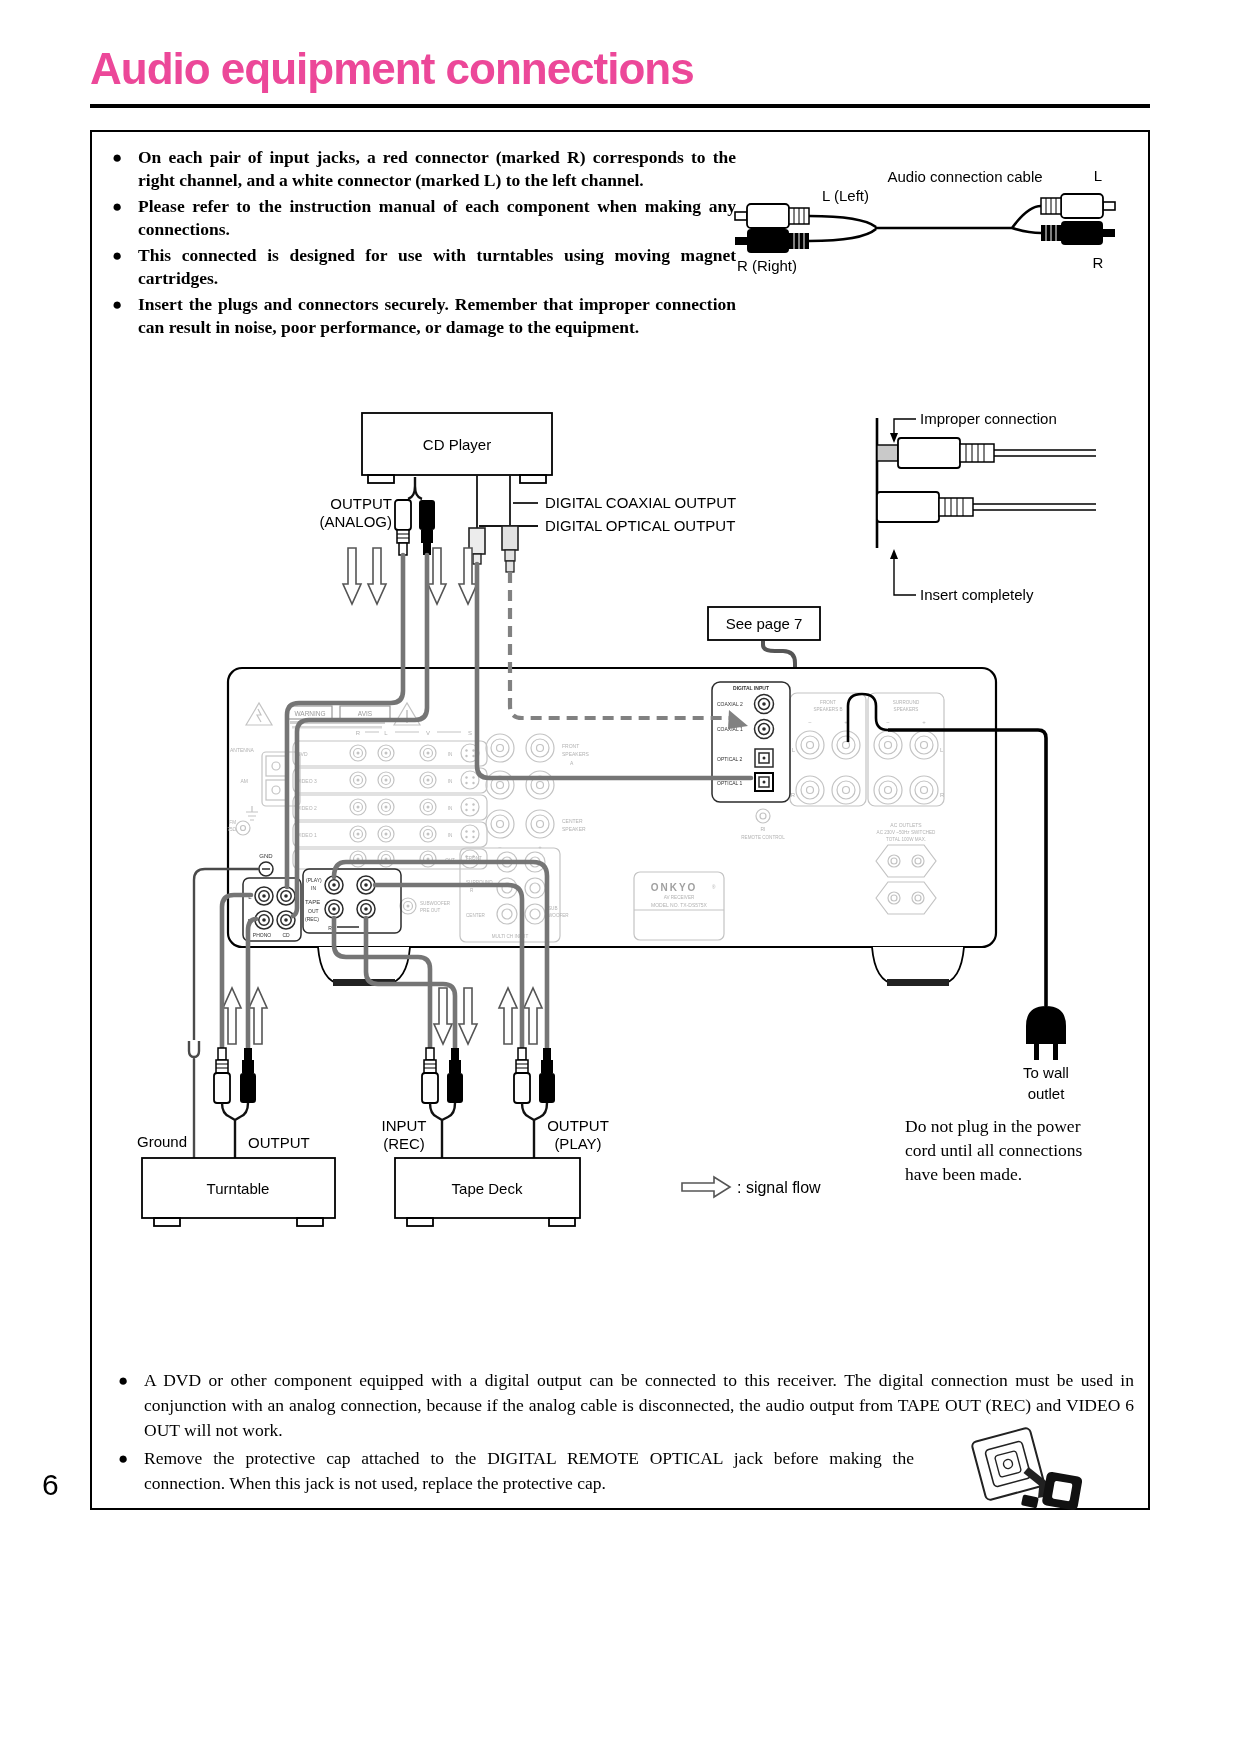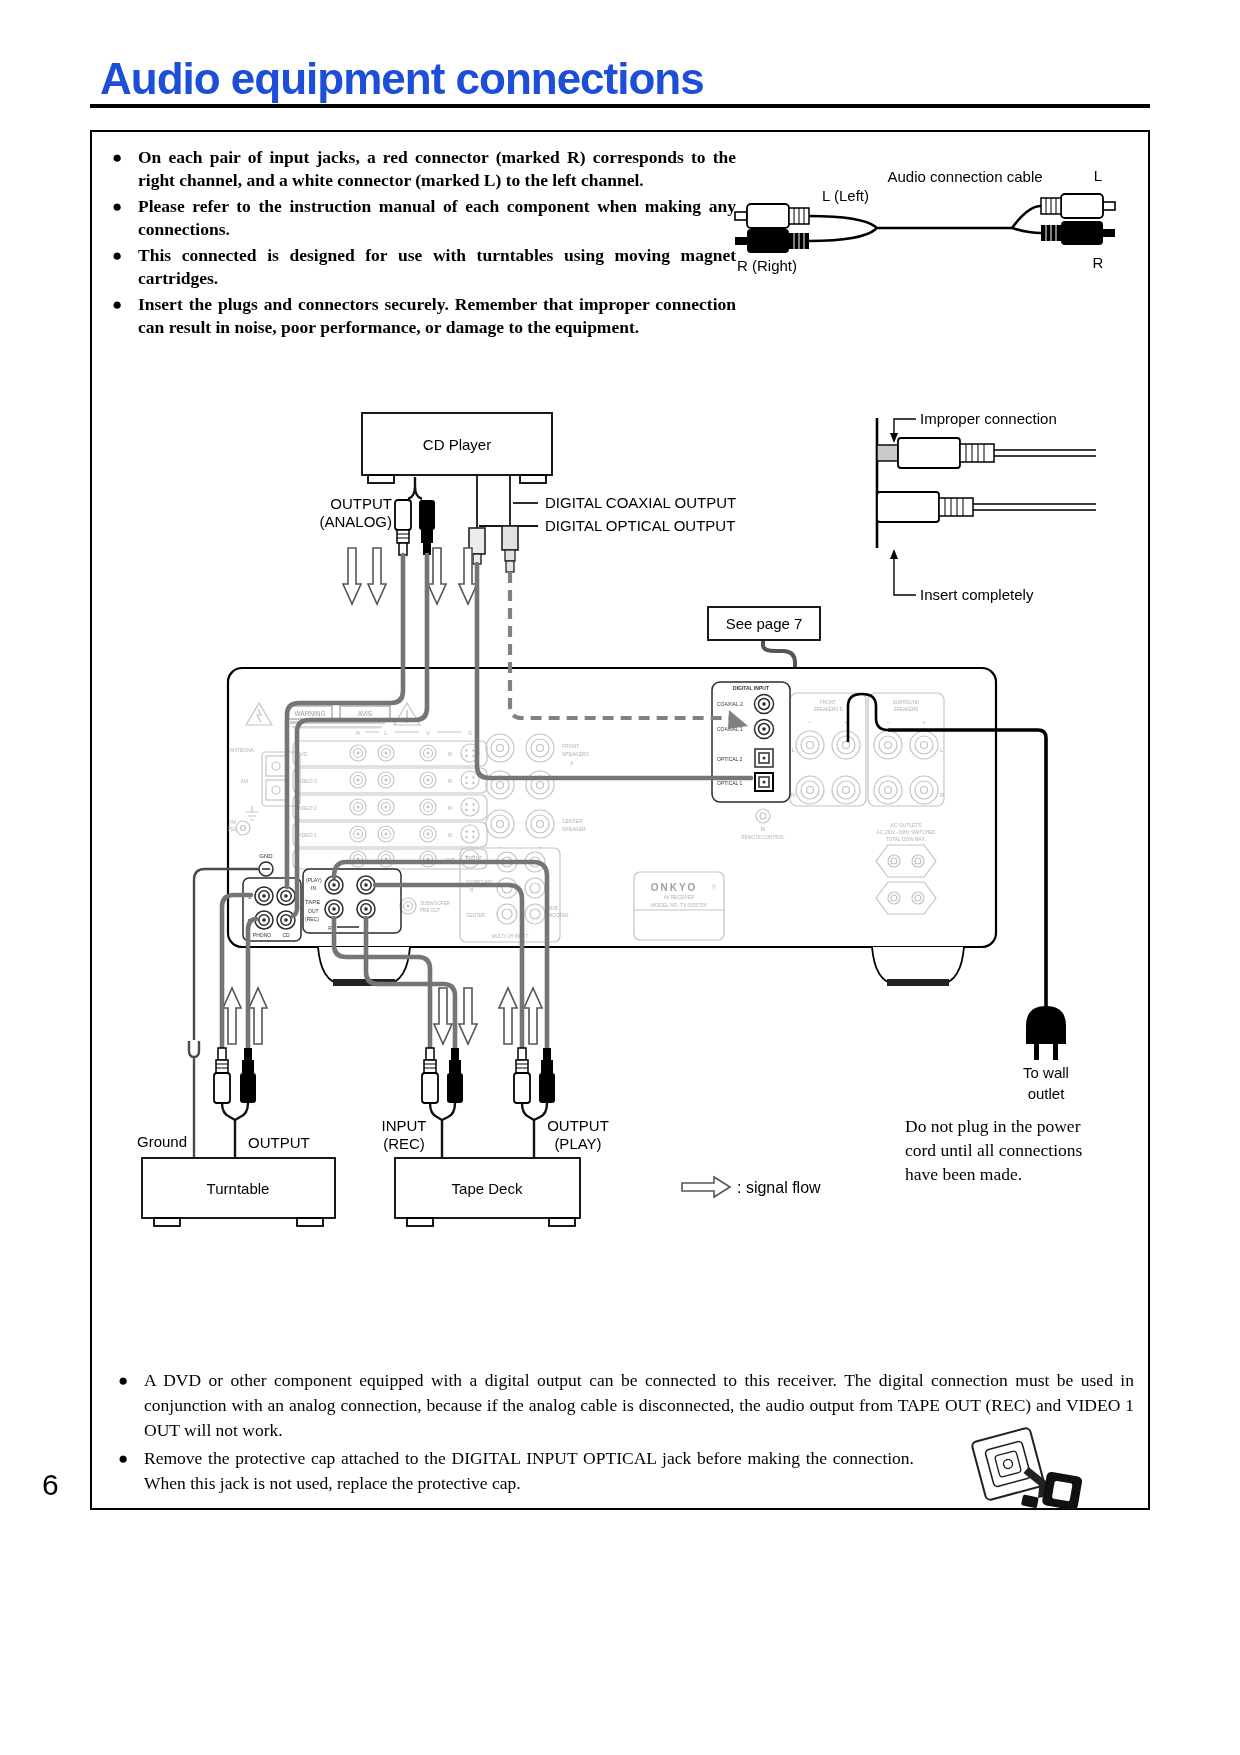--- a/index.html
+++ b/index.html
@@ -1,17 +1,17 @@
 <!DOCTYPE html>
 <html><head>
 <meta charset="utf-8">
 <style>
   html,body{margin:0;padding:0;background:#ffffff;}
   .page{position:relative;width:1240px;height:1755px;background:#fff;font-family:"Liberation Sans",sans-serif;overflow:hidden;}
-  .title{position:absolute;left:90px;top:44px;font-size:44px;font-weight:bold;letter-spacing:-1px;color:#1d4ed8;margin:10px;font-family:"Liberation Sans",sans-serif;text-align:center;}
+  .title{position:absolute;left:90px;top:44px;font-size:44px;font-weight:bold;letter-spacing:-1px;color:#ec4899;margin:0;font-family:"Liberation Sans",sans-serif;text-align:center;}
   .rule{position:absolute;left:90px;top:104px;width:1060px;height:4px;background:#000;}
   .frame{position:absolute;left:90px;top:130px;width:1060px;height:1380px;border:2px solid #000;box-sizing:border-box;}
   .top-notes{position:absolute;left:112px;top:146px;width:624px;font-family:"Liberation Serif",serif;font-weight:bold;font-size:17.5px;line-height:23px;color:#000;}
   .note{display:flex;margin-bottom:3px;}
   .note .bullet{width:26px;flex:0 0 26px;font-size:17px;}
   .note .txt{flex:1;text-align:justify;}
   .bottom-notes{position:absolute;left:118px;top:1368px;width:1016px;font-family:"Liberation Serif",serif;font-size:17.5px;line-height:25px;color:#000;}
   .bottom-notes .txt{ text-align:justify;}
   .bottom-notes .w2 .txt{max-width:770px;}
   .page-num{position:absolute;left:42px;top:1468px;font-size:30px;color:#000;}
@@ -536,22 +536,22 @@
         <rect x="1044" y="1474" width="36" height="34" rx="5" fill="#111"></rect>
         <rect x="1053" y="1482" width="18" height="18" rx="2" fill="#fff"></rect>
       </g>
       <rect x="1022" y="1496" width="16" height="11" rx="2" fill="#111" transform="rotate(12 1030 1501)"></rect>
     </g>
   </svg>
 
   <div class="bottom-notes">
     <div class="note">
         <span class="bullet">●</span>
-        <span class="txt">A DVD or other component equipped with a digital output can be connected to this receiver. The digital connection must be used in conjunction with an analog connection, because if the analog cable is disconnected, the audio output from TAPE OUT (REC) and VIDEO 1 OUT will not work.</span>
+        <span class="txt">A DVD or other component equipped with a digital output can be connected to this receiver. The digital connection must be used in conjunction with an analog connection, because if the analog cable is disconnected, the audio output from TAPE OUT (REC) and VIDEO 6 OUT will not work.</span>
       </div>
     <div class="note w2">
         <span class="bullet">●</span>
-        <span class="txt">Remove the protective cap attached to the DIGITAL INPUT OPTICAL jack before making the connection. When this jack is not used, replace the protective cap.</span>
+        <span class="txt">Remove the protective cap attached to the DIGITAL REMOTE OPTICAL jack before making the connection. When this jack is not used, replace the protective cap.</span>
       </div>
   </div>
 
   <div class="page-num">6</div>
 </div>
 
 </body></html>

